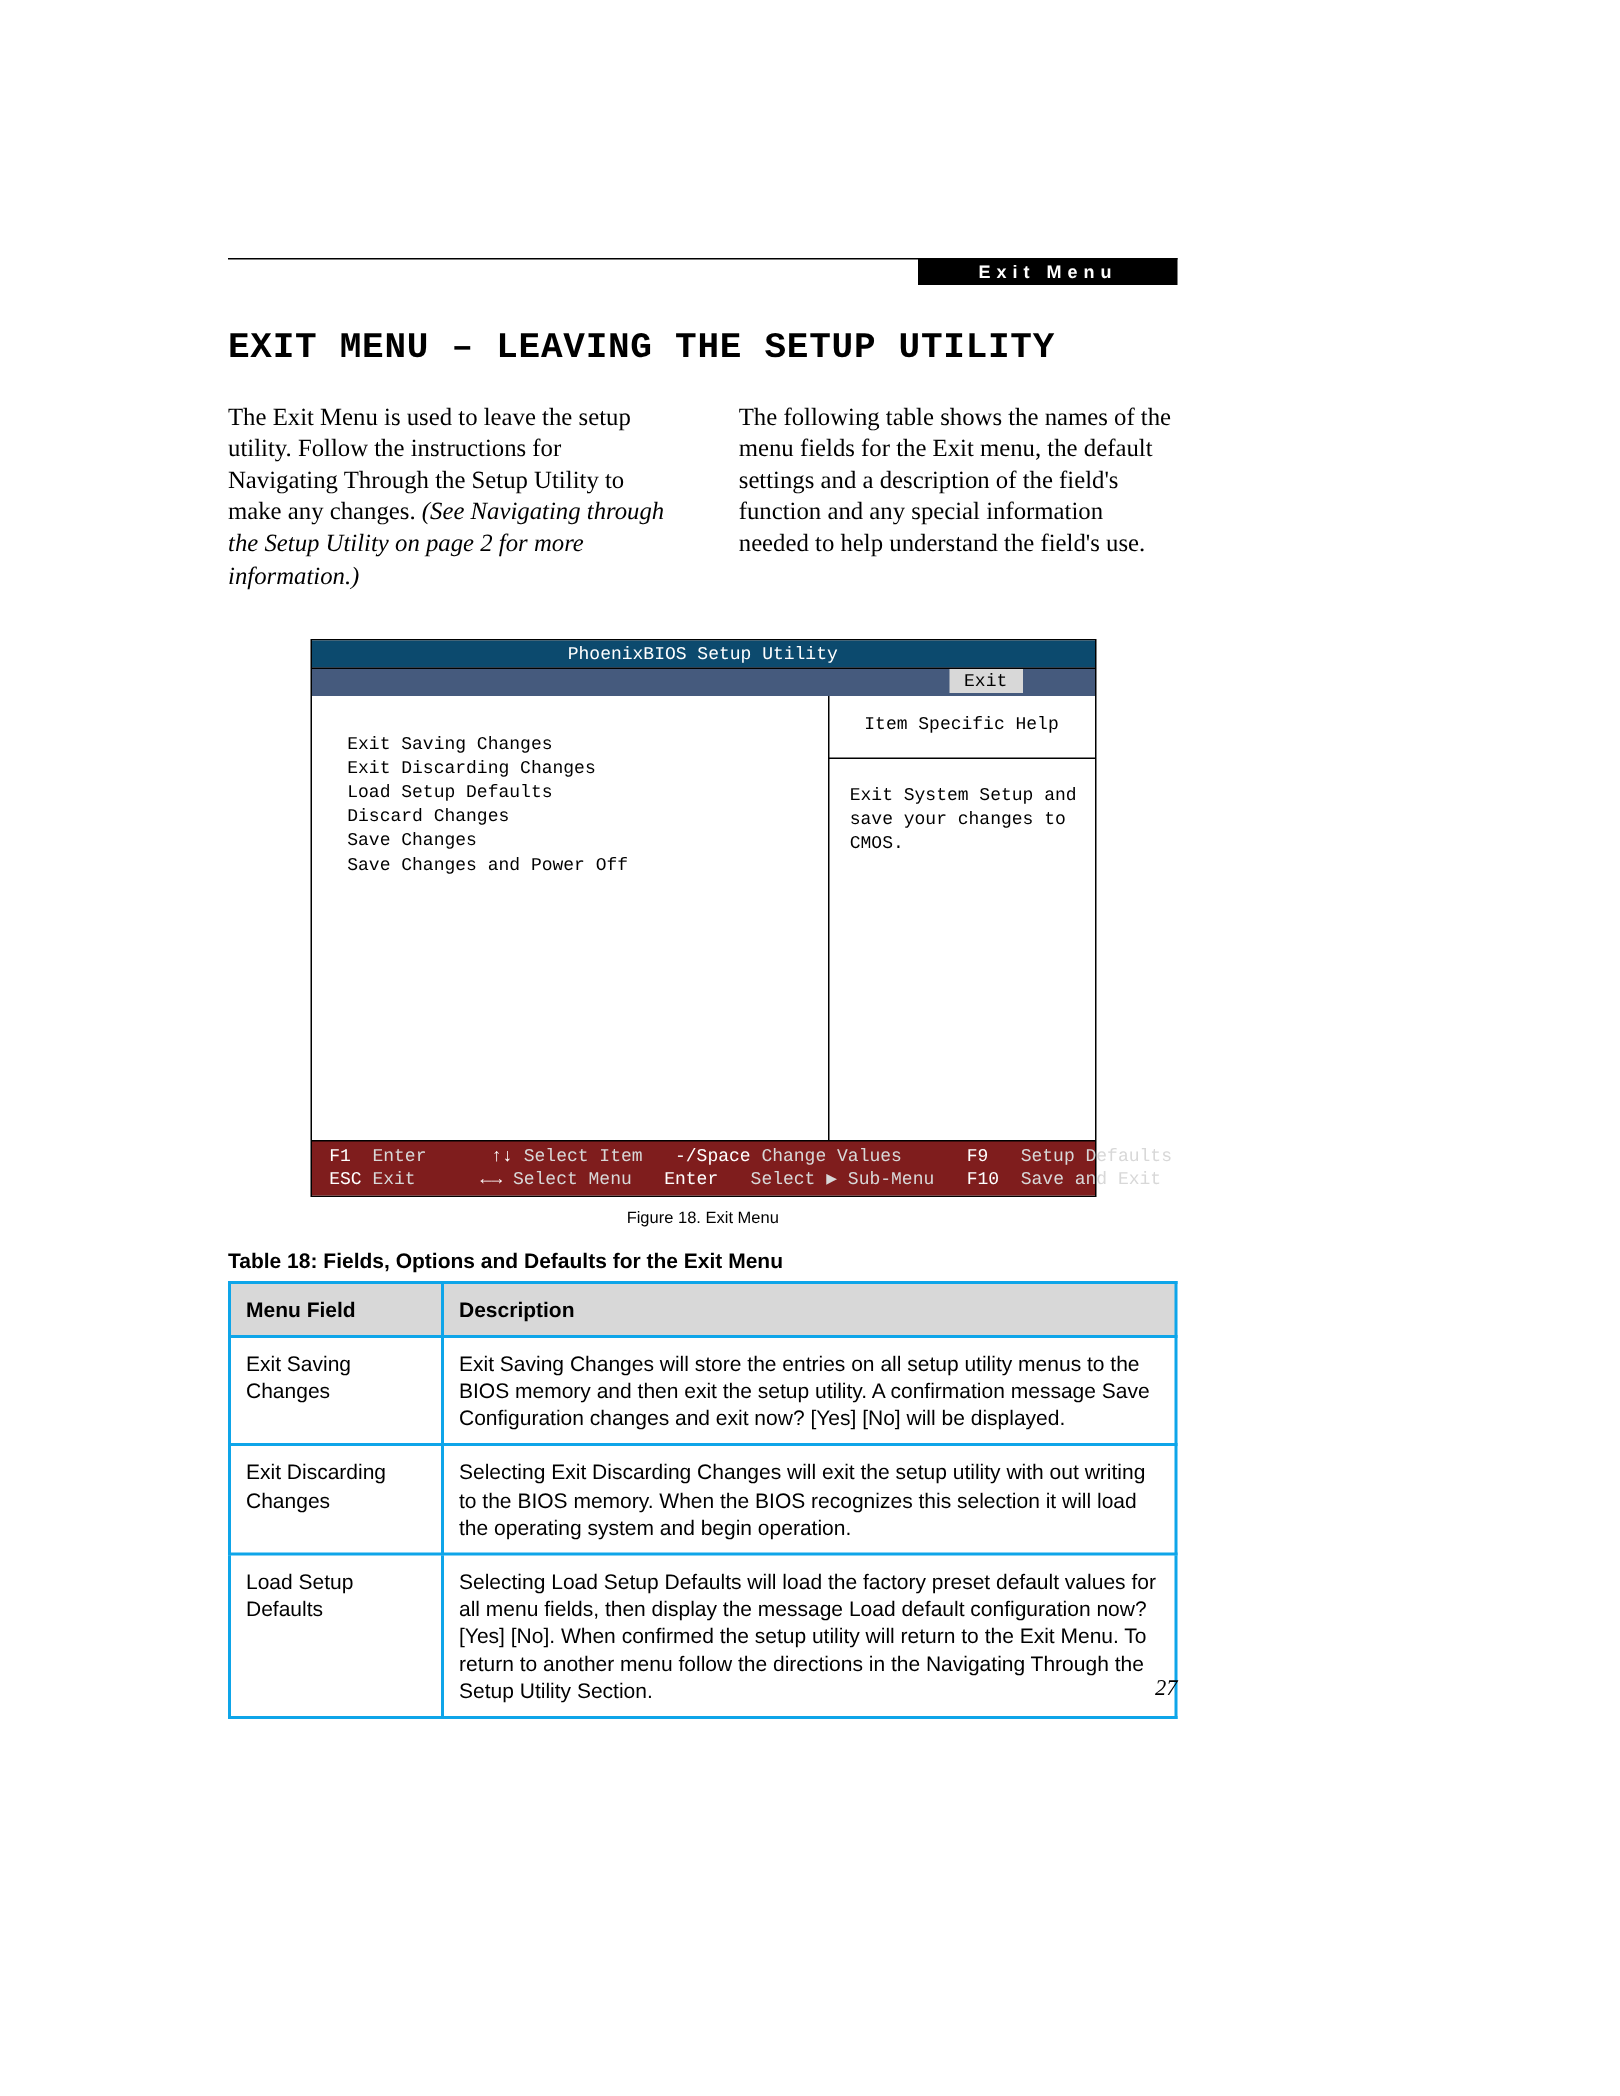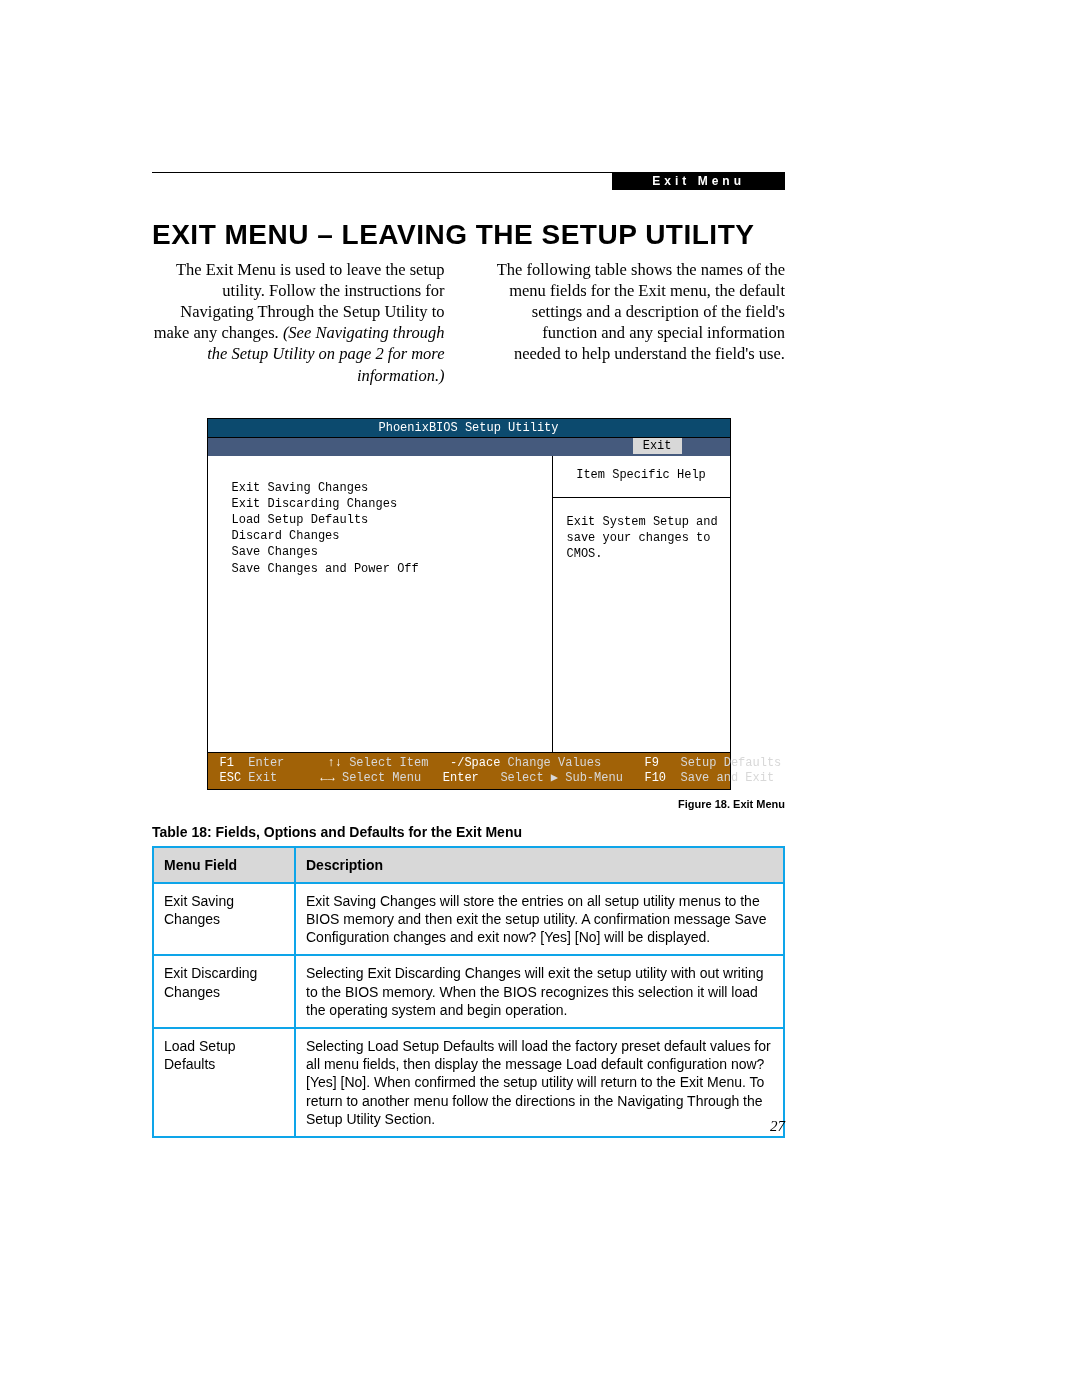--- a/index.html
+++ b/index.html
@@ -29,32 +29,31 @@
     background: #000;
     color: #fff;
     font-family: Arial, Helvetica, sans-serif;
     font-weight: bold;
     font-size: 12px;
     letter-spacing: 4px;
     padding: 2px 40px 2px 40px;
     white-space: nowrap;
   }
   h1.title {
-    font-family: Liberation Sans, sans-serif;
+    font-family: Liberation Mono, monospace;
     font-weight: 800;
-    font-size: 28px;
+    font-size: 24px;
     letter-spacing: 0.5px;
-    margin: 46px 0 8px 0;
+    margin: 46px 0 21px 0;
   }
   .intro-cols {
     display: flex;
     gap: 48px;
     font-size: 16.5px;
     line-height: 1.28;
-    text-align: right;
   }
   .intro-cols .col { flex: 1 1 0; }
   .intro-cols em { font-style: italic; }
 
   
   .bios {
     width: 524px;
     margin: 32px auto 8px auto;
     border: 1px solid #000;
     font-family: "Courier New", Courier, monospace;
@@ -111,37 +110,37 @@
     height: 42px;
   }
   .bios-help-body {
     border-left: 1px solid #000;
     flex: 1 1 auto;
     padding: 16px 10px 10px 14px;
     box-sizing: border-box;
     line-height: 1.35;
   }
   .bios-footer {
-    background: #a16207;
+    background: #7f1d1d;
     color: #d8d8d8;
     font-size: 12px;
     padding: 3px 12px 4px 12px;
     border-top: 1px solid #000;
   }
   .bios-footer-row {
     display: flex;
     align-items: baseline;
   }
   .bios-footer-row > span { white-space: pre; }
   .bf-key { color: #fff; }
 
   .figure-caption {
-    text-align: right;
-    font-family: Arial, Helvetica, sans-serif;
-    font-weight: bold;
+    text-align: center;
+    font-family: Arial, Helvetica, sans-serif;
+    font-weight: normal;
     font-size: 11px;
     margin-top: 8px;
   }
   .table-caption {
     font-family: Arial, Helvetica, sans-serif;
     font-weight: bold;
     font-size: 14px;
     margin-top: 14px;
     margin-bottom: 6px;
   }

